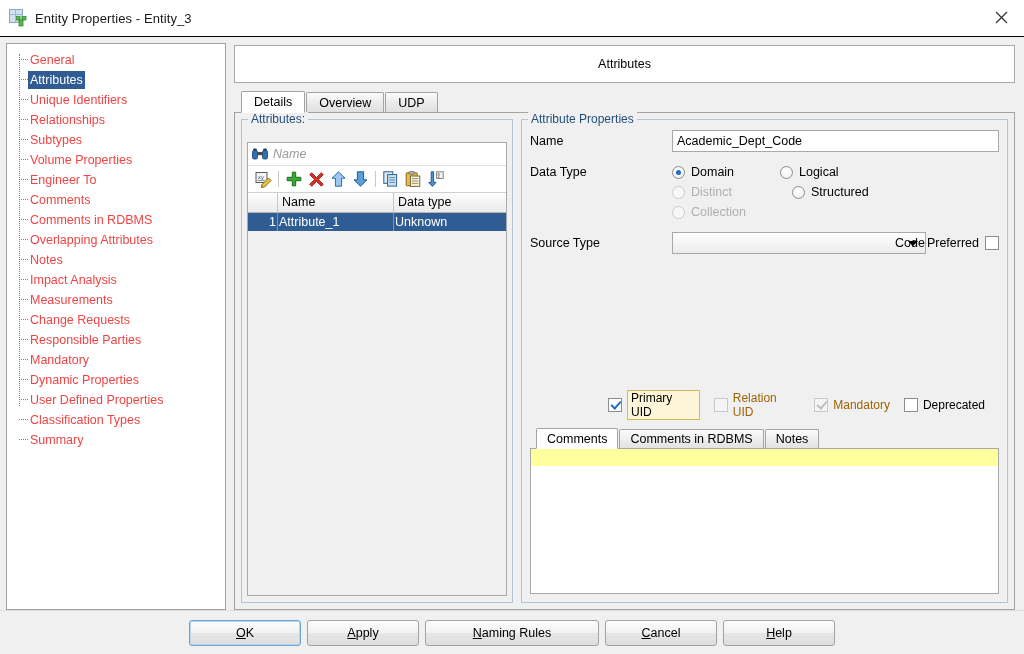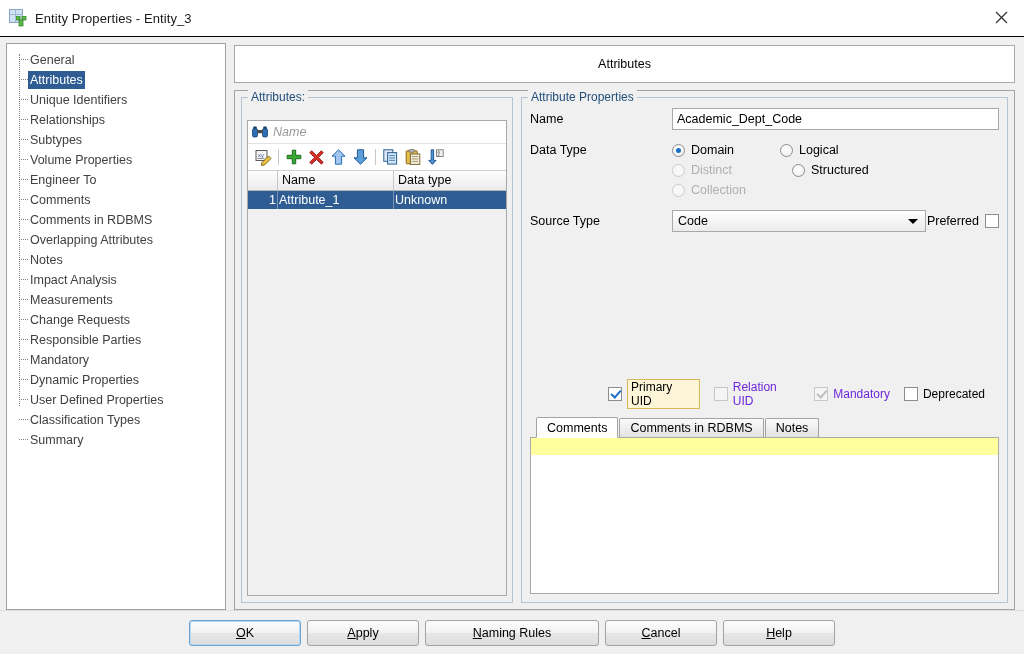--- a/index.html
+++ b/index.html
@@ -116,21 +116,21 @@
     cursor: default;
   }
   .tree-item .elbow {
     position: absolute;
     left: 5px; top: 9px;
     width: 9px; height: 0;
     border-top: 1px dotted #808080;
   }
   .tree-label {
     font-size: 12.5px;
-    color: #404040;
+    color: #ef4444;
     line-height: 16px;
     padding: 1px 2px 1px 2px;
     white-space: nowrap;
   }
   .tree-item.selected .tree-label {
     background: #2f5d93;
     color: #ffffff;
   }
 
   
@@ -410,20 +410,21 @@
     background: linear-gradient(to bottom,#ffffff 0%,#f4f4f4 55%,#ebebeb 100%);
     box-sizing: border-box;
     display: flex;
     align-items: center;
     font-size: 12.5px;
     padding-left: 5px;
     flex: 1 1 auto;
     min-width: 0;
     position: relative;
     cursor: default;
+    justify-content: flex-end;
   }
   .combo .caret {
     position: absolute;
     right: 7px; top: 50%;
     margin-top: -2px;
     width: 0; height: 0;
     border-left: 5px solid transparent;
     border-right: 5px solid transparent;
     border-top: 5px solid #000;
   }
@@ -460,21 +461,21 @@
     flex: none;
   }
   .flag {
     display: flex;
     align-items: center;
     font-size: 12px;
     margin-right: 14px;
     cursor: default;
   }
   .flag .cb { margin-right: 5px; }
-  .flag.disabled { color: #6d28d9; }
+  .flag.disabled { color: #a16207; }
   .flag.focused .flag-label {
     background: #fdf5d8;
     border: 1px solid #d6b85a;
     padding: 0 3px;
     margin: -1px 0;
   }
 
   
   .comments-block {
     flex: 1 1 auto;
@@ -673,20 +674,25 @@
           </div>
         </div>
     </div>
 
     <div class="right-pane">
 
       <div class="page-header">
         <div class="page-header-title">Attributes</div>
       </div>
 
+      <div class="tabstrip" id="tabstrip">
+          <div class="tab active">Details</div>
+          <div class="tab">Overview</div>
+          <div class="tab">UDP</div>
+        </div>
 
       <div class="tab-panel">
 
         <div class="groupbox attrs-group">
           <div class="gb-title">Attributes:</div>
 
           <div class="attrs-inner">
 
             <div class="attr-search">
               <svg class="binoculars" viewBox="0 0 16 12">

